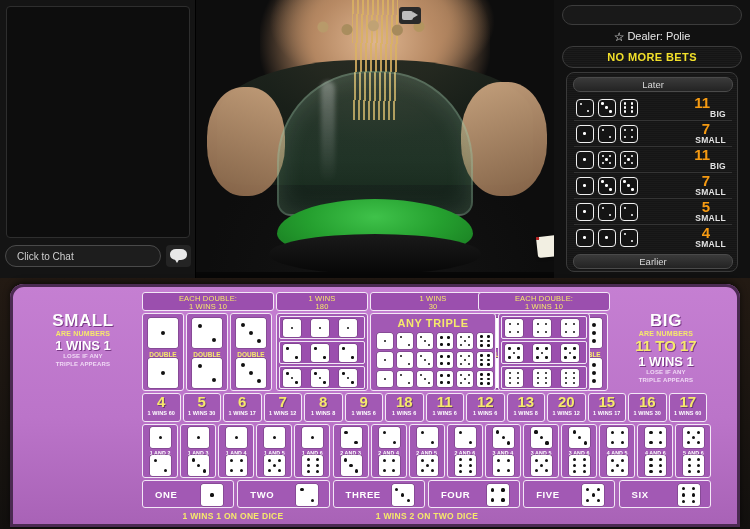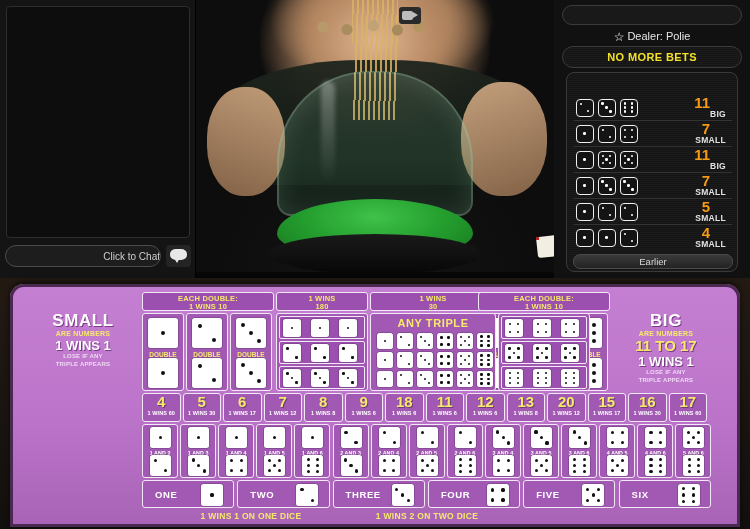--- a/index.html
+++ b/index.html
@@ -13,21 +13,21 @@
 
   
   #chat-panel { position:absolute; left:0; top:0; width:196px; height:278px;
     background:#141414; border-right:1px solid #000; }
   #chat-log { position:absolute; left:6px; top:6px; width:184px; height:232px;
     background:#0d0d0d; border:1px solid #2e2e2e; border-radius:4px; }
   #chat-input-row { position:absolute; left:5px; top:245px; width:186px; height:26px; }
   #chat-input { position:absolute; left:0; top:0; width:156px; height:22px;
     background:#1d1d1d; border:1px solid #4a4a4a; border-radius:11px;
     color:#cfcfcf; font-size:10px; line-height:21px; padding-left:11px;
-    white-space:nowrap; overflow:hidden;text-align:right; }
+    white-space:nowrap; overflow:hidden; }
   #chat-send { position:absolute; left:161px; top:0; width:25px; height:22px;
     background:#242424; border-radius:4px; }
   #chat-send .bubble { position:absolute; left:4px; top:4px; width:17px; height:11px;
     background:#e8e8e8; border-radius:6px/5px; }
   #chat-send .bubble:after { content:""; position:absolute; left:4px; top:9px;
     border-left:3px solid transparent; border-right:3px solid transparent;
     border-top:5px solid #e8e8e8; }
 
   
   #video { position:absolute; left:196px; top:0; width:358px; height:272px;
@@ -134,21 +134,21 @@
   .cell { position:absolute; background:#a259b4;
     border:1.5px solid #f3e8f6; border-radius:3px; }
 
   
   .die { position:absolute; background:#ffffff; border-radius:2.5px;
     box-shadow:0 0 0 .5px #6c3d78; }
   .die i { position:absolute; border-radius:50%; background:#111; }
 
   
   .oddsbar { position:absolute; background:#9b4fae; border:1.5px solid #f3e8f6;
-    border-radius:3px; color:#f6e96b; font-size:7.5px; font-weight:bold;
+    border-radius:3px; color:#f6e96b; font-size:7.5px; font-weight:normal;
     text-align:center; line-height:8.5px; padding-top:1.5px; letter-spacing:.2px; }
 
   
   .sb { position:absolute; text-align:center; color:#ffffff; }
   .sb .t1 { font-size:17px; font-weight:bold; color:#ffffff; letter-spacing:.6px;
     text-shadow:1px 1px 0 #7a3a88; line-height:17px; }
   .sb .t2 { font-size:7px; font-weight:bold; color:#f6e96b; letter-spacing:.2px; line-height:9px; }
   .sb .t3 { font-size:15px; font-weight:bold; color:#f6e96b; line-height:16px;
     text-shadow:1px 1px 0 #7a3a88; }
   .sb .t4 { font-size:13px; font-weight:bold; color:#ffffff; line-height:15px;
@@ -227,20 +227,21 @@
     <div id="video-strip"></div>
 
     <div id="right-panel">
       <div id="balance-bar"></div>
       <div id="status-bar">NO MORE BETS</div>
       <div id="dealer-row">
         <span class="star">☆</span><span>Dealer: Polie</span>
       </div>
 
       <div id="history">
+        <div class="hist-nav" id="hist-later">Later</div>
         <div id="hist-rows">
             <div class="hist-row">
               <div class="hdie" style="left: 2px;">
                 <i style="left: 2.6px; top: 2.6px;"></i>
                 <i style="left: 9.8px; top: 9.8px;"></i>
               </div>
               <div class="hdie" style="left: 24px;">
                 <i style="left: 2.3px; top: 2.3px;"></i>
                 <i style="left: 6.2px; top: 6.2px;"></i>
                 <i style="left: 10.1px; top: 10.1px;"></i>
@@ -980,19 +981,19 @@
             <div class="sl" style="left: 12px; top: 8px;">SIX</div>
             <div class="die" style="width: 22px; height: 22px; left: 58px; top: 3px;">
               <i style="width: 3.2px; height: 3.2px; left: 4.34px; top: 3.24px;"></i>
               <i style="width: 3.2px; height: 3.2px; left: 14.46px; top: 3.24px;"></i>
               <i style="width: 3.2px; height: 3.2px; left: 4.34px; top: 9.4px;"></i>
               <i style="width: 3.2px; height: 3.2px; left: 14.46px; top: 9.4px;"></i>
               <i style="width: 3.2px; height: 3.2px; left: 4.34px; top: 15.56px;"></i>
               <i style="width: 3.2px; height: 3.2px; left: 14.46px; top: 15.56px;"></i>
             </div>
           </div>
-          <div class="footline" style="left: 132px; top: 219px; width: 190px; height: 12px;">1 WINS 1 ON ONE DICE</div>
+          <div class="footline" style="left: 114px; top: 219px; width: 190px; height: 12px;">1 WINS 1 ON ONE DICE</div>
           <div class="footline" style="left: 308px; top: 219px; width: 190px; height: 12px;">1 WINS 2 ON TWO DICE</div>
         </div>
     </div>
 
   </div>
 </div>
 
 </body></html>

